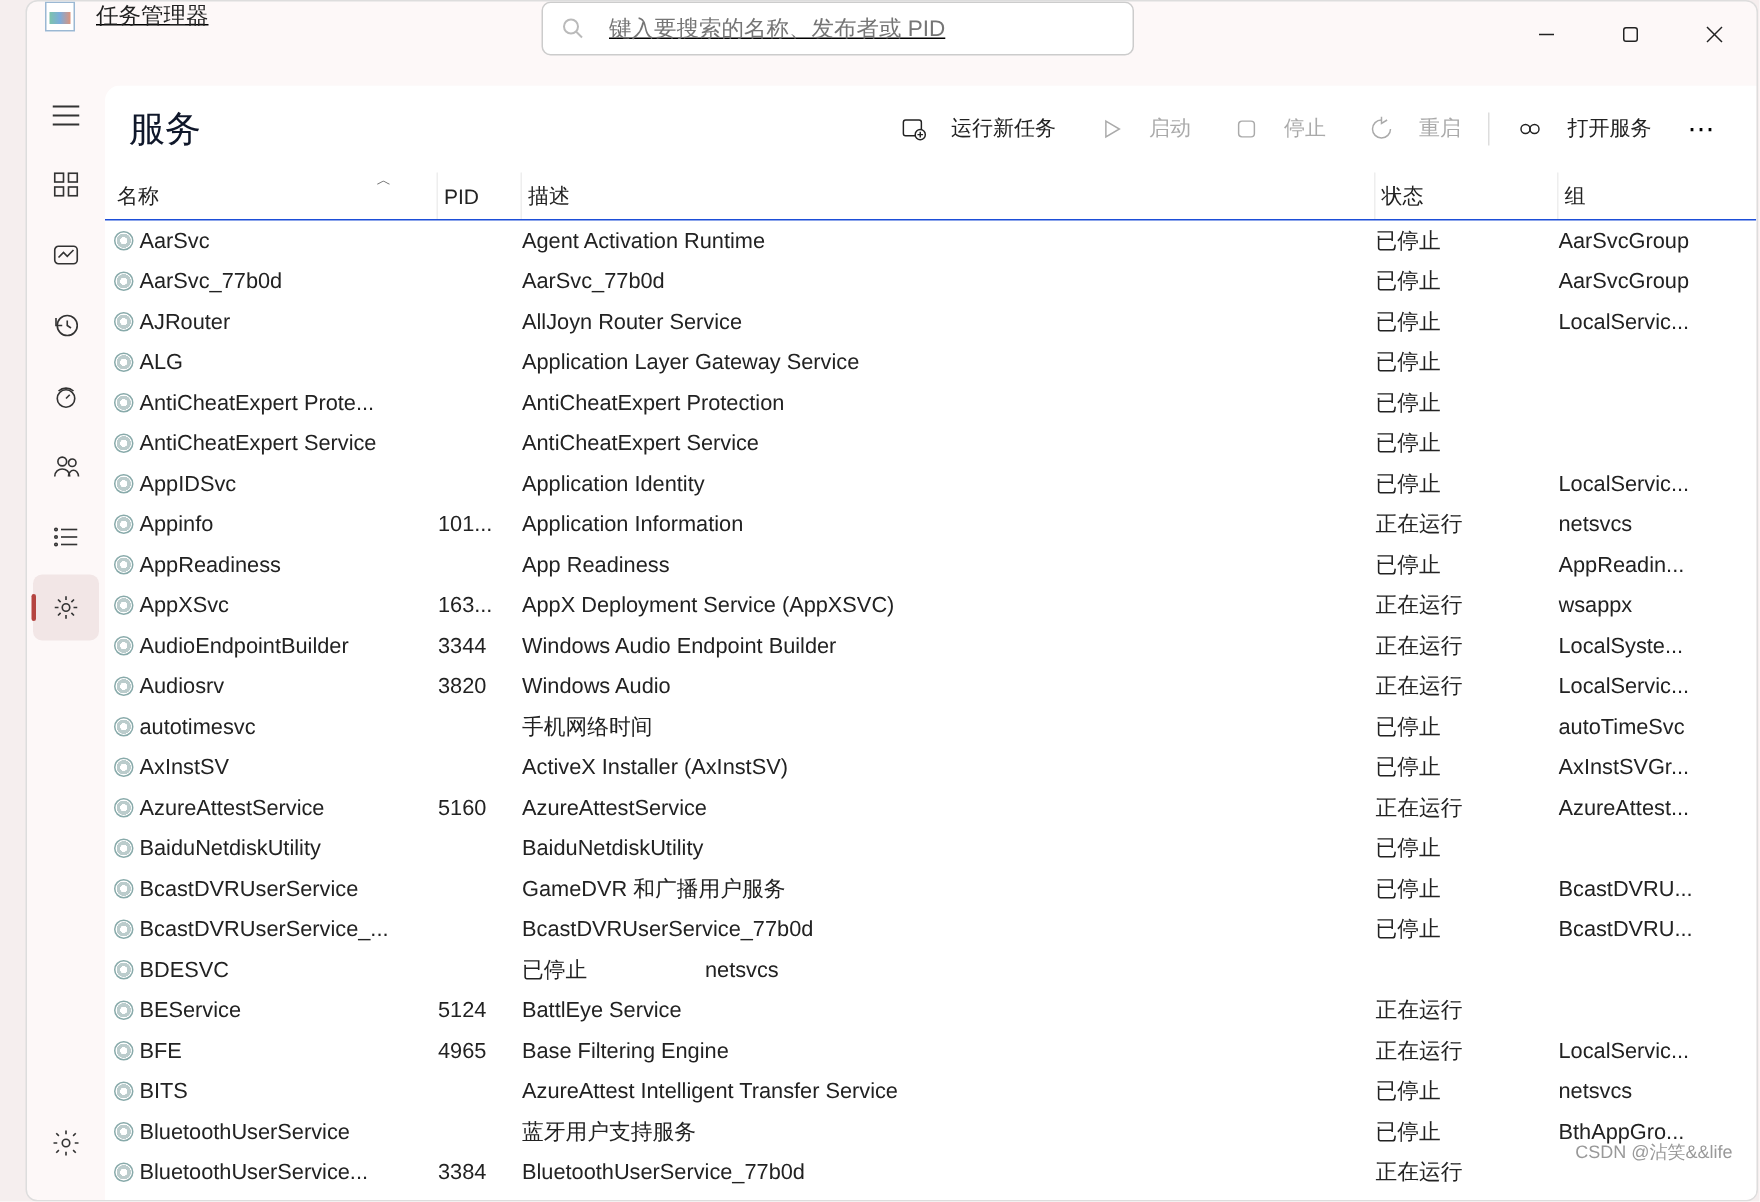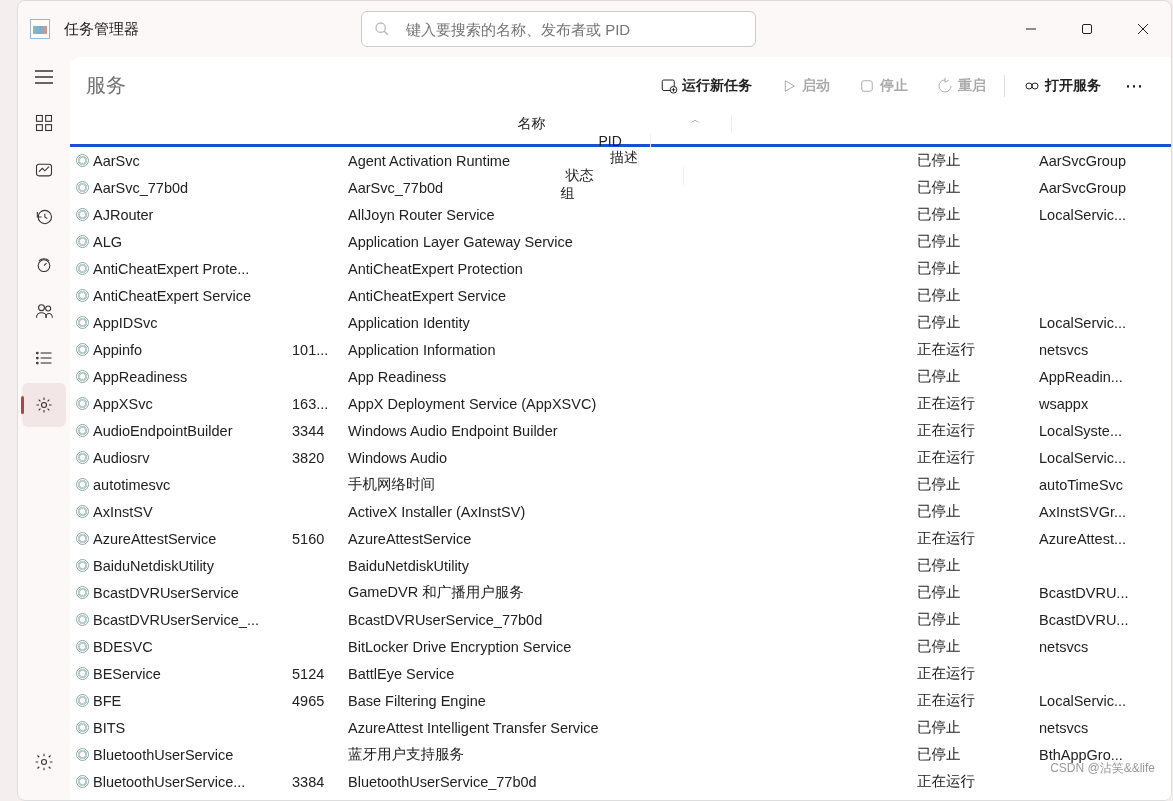--- a/index.html
+++ b/index.html
@@ -1,44 +1,44 @@
 <!DOCTYPE html>
 <html><head>
 <meta charset="utf-8">
 <style>
 * { margin:0; padding:0; box-sizing:border-box; font-family:"Segoe UI","Microsoft YaHei",Arial,sans-serif; }
 body { background:#f5eeee; width:1173px; height:801px; overflow:hidden; position:relative; }
 .win { position:absolute; left:17px; top:0; width:1155px; height:801px; background:#fdf8f8; border:1px solid #ddd; border-radius:8px; overflow:hidden; display:flex; flex-direction:column; }
-.titlebar { height:56px; display:flex; align-items:center; padding-left:12px; }
+.titlebar { height:56px; display:flex; padding-left:12px;text-decoration:underline; }
 .title-ico { width:20px;height:20px;background:#fff;border:1px solid #9bb8d3;display:inline-block;margin-right:14px;position:relative; }
 .title-ico::after{content:"";position:absolute;left:2px;right:2px;bottom:4px;height:8px;background:linear-gradient(90deg,#4a8,#48c,#c64);opacity:.7;}
 .title-txt { font-size:15px; color:#222; }
 .search { margin-left:222px; width:395px; height:36px; background:#fff; border:1px solid #ccc; border-radius:6px; display:flex; align-items:center; padding:0 12px; }
 .search svg{width:16px;height:16px;opacity:.5;margin-right:16px;}
 .search input { border:0;outline:0;font-size:15px;flex:1;color:#ef4444;background:transparent; }
 .winctl { margin-left:auto; display:flex; }
 .winctl div{width:56px;height:44px;display:flex;align-items:center;justify-content:center;cursor:pointer;}
 .winctl svg{width:12px;height:12px;stroke:#222;stroke-width:1;fill:none;}
 .body { flex:1; display:flex; overflow:hidden; }
 .sidebar { width:52px; display:flex; flex-direction:column; align-items:center; padding-top:2px; }
 .ham { width:40px;height:36px;display:flex;align-items:center;justify-content:center;cursor:pointer;margin-bottom:6px; }
 .navbtn { width:44px;height:44px;display:flex;align-items:center;justify-content:center;cursor:pointer;border-radius:6px;margin-bottom:3px;position:relative; }
 .navbtn.active{background:#f2e6e6;}
 .navbtn.active::before{content:"";position:absolute;left:-1px;top:13px;bottom:13px;width:3px;background:#b54440;border-radius:2px;}
 .navbtn svg{width:20px;height:20px;stroke:#333;stroke-width:1.3;fill:none;}
 .spacer{flex:1;}
 .main { flex:1; background:#fff; border-top-left-radius:10px; display:flex; flex-direction:column; overflow:hidden; margin-top:0; }
 .toolbar { height:58px; display:flex; align-items:center; padding:0 16px; border-bottom:1px solid transparent; }
-.pg-title { font-size:20px; color:#737373; }
+.pg-title { font-size:24px; color:#0f172a; }
 .tb-spacer{flex:1;}
-.tbtn { display:flex;align-items:center;padding:0 14px;height:36px;cursor:pointer;font-size:14px;color:#222;gap:4px;font-weight:bold; }
+.tbtn { display:flex;align-items:center;padding:0 14px;height:36px;cursor:pointer;font-size:14px;color:#222;gap:16px; }
 .tbtn.dis{color:#aaa;cursor:default;text-align:right;}
 .tbtn svg{width:18px;height:18px;stroke:currentColor;stroke-width:1.3;fill:none;}
 .more-dots{font-size:18px;letter-spacing:2px;padding:0 10px;cursor:pointer;}
-.thead { height:32px; display:flex; align-items:center; font-size:14px; color:#222; border-bottom:3px solid #1d4ed8; padding-left:4px; position:relative;flex-direction:column; }
+.thead { height:32px; display:flex; align-items:flex-end; font-size:14px; color:#222; border-bottom:1px solid #1d4ed8; padding-left:4px; position:relative; }
 .th { padding-left:4px; border-right:1px solid #eee; height:100%; display:flex; align-items:center; }
 .th.name{width:218px;position:relative;}
 .th.pid{width:56px;}
 .th.desc{flex:1;min-width:0;}
 .th.stat{width:122px;}
 .th.grp{width:132px;border-right:0;}
 .sort{position:absolute;right:30px;top:-2px;font-size:10px;color:#666;}
 .tbody{flex:1;overflow:hidden;padding-left:4px;}
 .row{height:27px;display:flex;align-items:center;font-size:14.5px;color:#222;}
 .c-name{width:218px;display:flex;align-items:center;gap:4px;padding-left:2px;white-space:nowrap;overflow:hidden;text-overflow:ellipsis;}
@@ -399,21 +399,20 @@
             <div class="c-desc">BcastDVRUserService_77b0d</div>
             <div class="c-stat">已停止</div>
             <div class="c-grp">BcastDVRU...</div>
           </div>
           <div class="row">
             <div class="c-name">
               <span class="gear"></span>
               <span>BDESVC</span>
             </div>
             <div class="c-pid"></div>
-            <div class="c-desc">BitLocker Drive Encryption Service</div>
             <div class="c-stat">已停止</div>
             <div class="c-grp">netsvcs</div>
           </div>
           <div class="row">
             <div class="c-name">
               <span class="gear"></span>
               <span>BEService</span>
             </div>
             <div class="c-pid">5124</div>
             <div class="c-desc">BattlEye Service</div>

